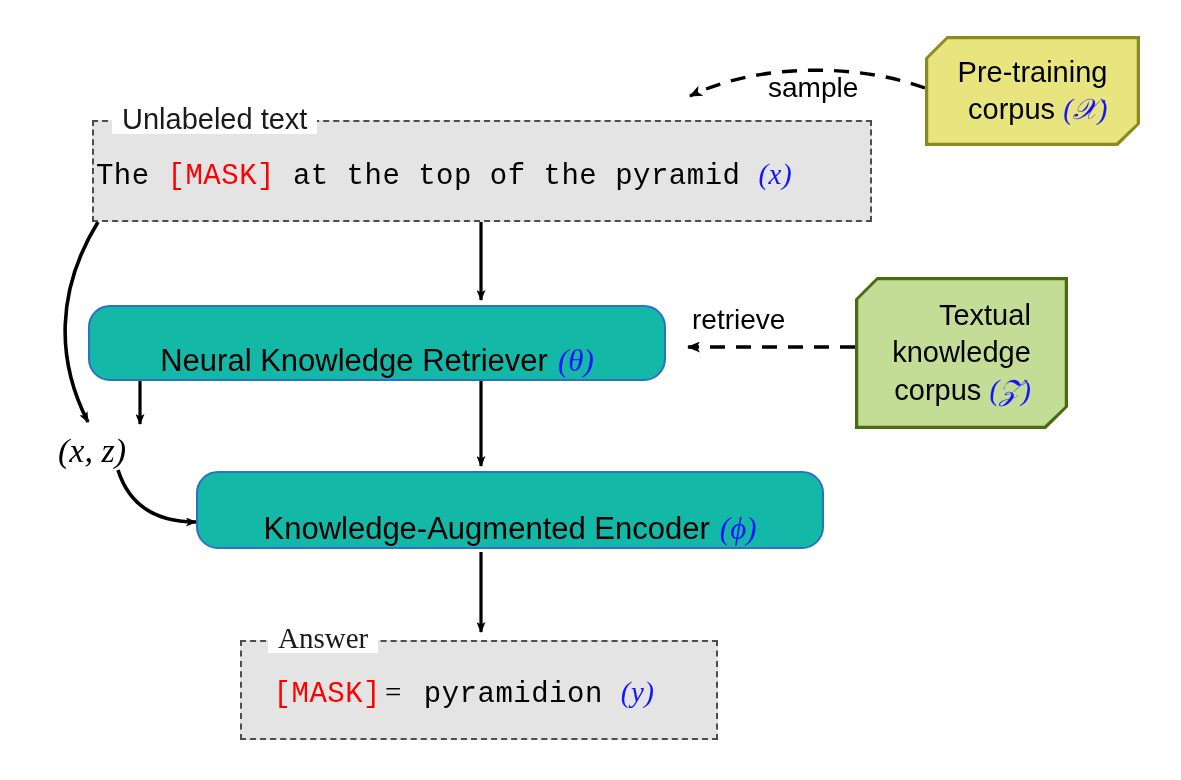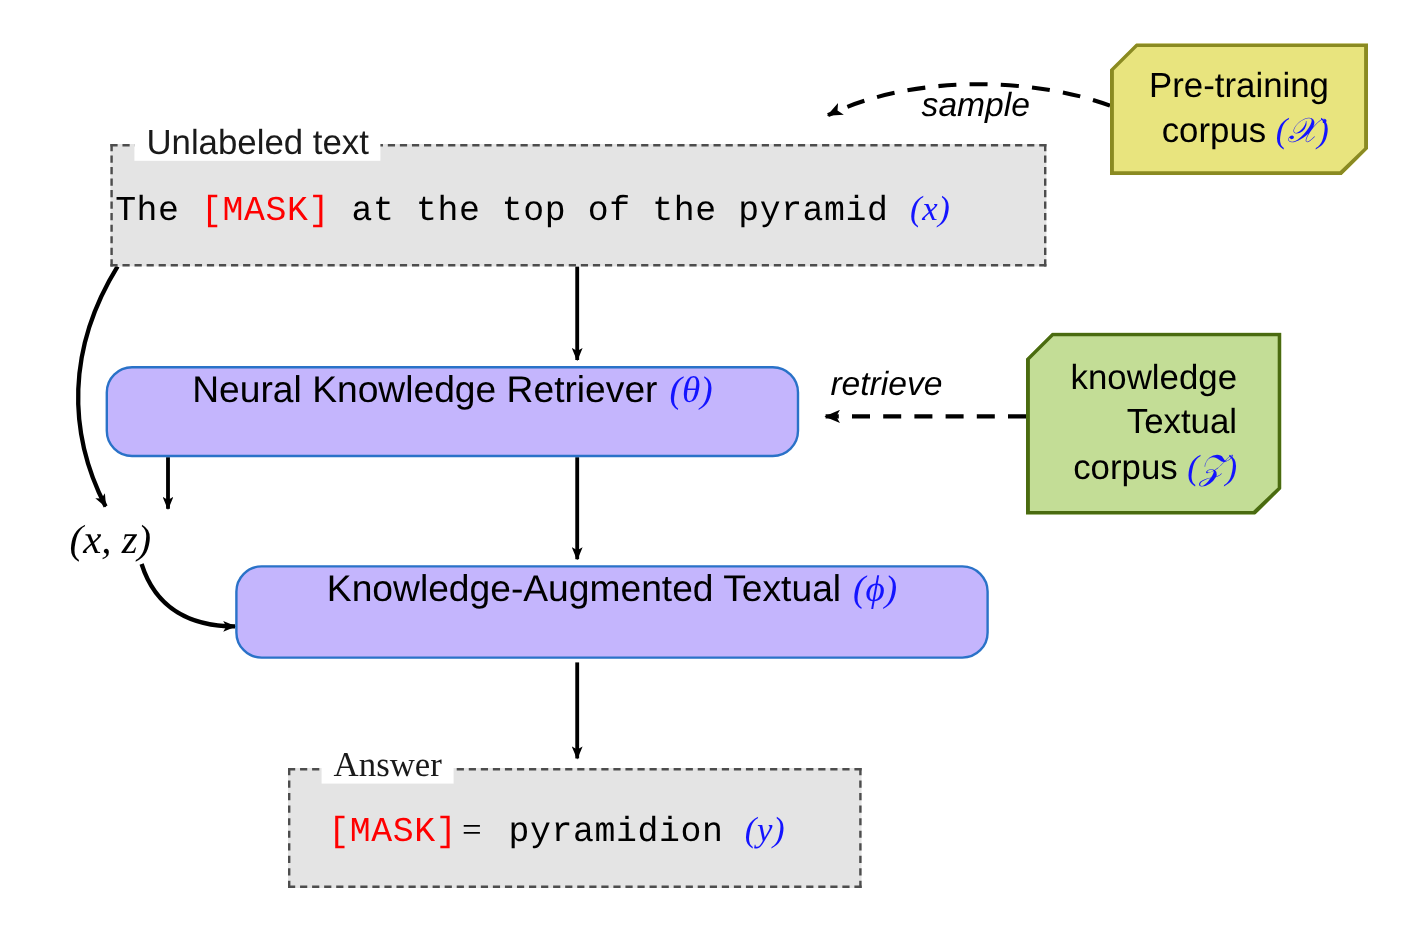--- a/index.html
+++ b/index.html
@@ -62,26 +62,26 @@
   }
   .eq {
     font-family: "Liberation Serif", serif;
     font-style: normal;
     padding: 0 4px;
   }
 
   
   .module {
     position: absolute;
-    background: #c4b5fd;
+    background: #14b8a6;
     border: 2.5px solid #2a72c8;
     border-radius: 22px;
     box-sizing: border-box;
     display: flex;
-    align-items: flex-start;
+    align-items: flex-end;
     justify-content: center;
     font-size: 31px;
     color: #000000;
     white-space: nowrap;
   }
   .module .sym { font-size: 31px; margin-left: 10px; }
 
   
   .corpus {
     position: absolute;
@@ -108,21 +108,20 @@
     left: 0; top: 0;
     width: 100%; height: 100%;
     pointer-events: none;
     z-index: 1;
   }
 
   
   .edge-label {
     position: absolute;
     font-size: 28px;
-    font-style: italic;
     color: #000000;
     white-space: nowrap;
     background: transparent;
   }
 
   
   .math-label {
     position: absolute;
     color: #000000;
     font-family: "Liberation Serif", serif;
@@ -184,32 +183,32 @@
   <div class="module" style="left:88px; top:305px; width:578px; height:76px;">
     <span>Neural Knowledge Retriever</span>
       <span class="sym">(θ)</span>
   </div>
 
   <div class="corpus green" style="left:855px; top:277px; width:213px; height:152px;">
     <svg class="corpus-border" viewBox="0 0 213 152" preserveAspectRatio="none" xmlns="http://www.w3.org/2000/svg">
       <polygon points="22,1.5 211.5,1.5 211.5,130 190,150.5 1.5,150.5 1.5,22" fill="none" stroke="#4a6b10" stroke-width="3.5"></polygon>
     </svg>
     <div class="corpus-inner">
+      <div>Textual</div>
       <div>knowledge</div>
-      <div>Textual</div>
       <div><span>corpus </span><span class="sym">(𝒵)</span></div>
     </div>
   </div>
 
   <div class="edge-label" style="left:692px; top:304px;">retrieve</div>
 
   <div class="math-label" style="left:58px; top:432px;">(x, z)</div>
 
   <div class="module" style="left:196px; top:471px; width:628px; height:78px;">
-    <span>Knowledge-Augmented Textual</span>
+    <span>Knowledge-Augmented Encoder</span>
       <span class="sym">(ϕ)</span>
   </div>
 
   <div class="note-box" style="left:240px; top:640px; width:478px; height:100px;"></div>
   <div class="note-title" style="left:268px; top:624px;font-family:Liberation Serif, serif;">Answer</div>
   <div class="note-body" style="left:240px; width:448px; top:676px;">
     <span class="mask">[MASK]</span><span class="eq">=</span><span> pyramidion </span><span class="sym">(y)</span>
   </div>
 
 </div>

